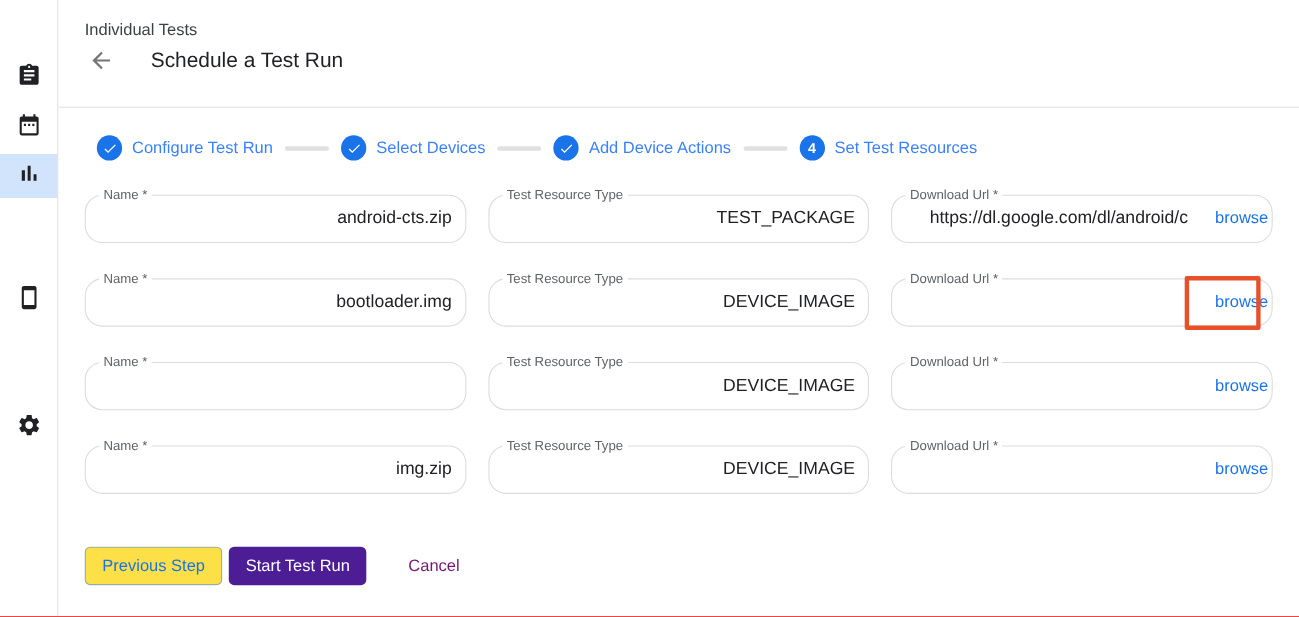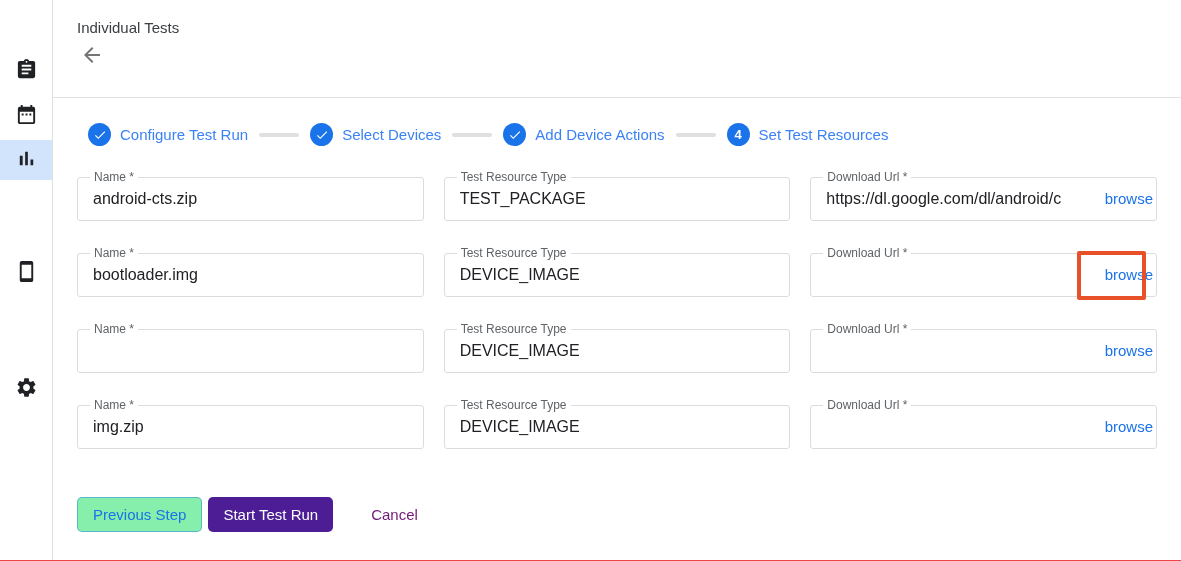--- a/index.html
+++ b/index.html
@@ -32,35 +32,35 @@
   .stepper .step:first-child .step-connector { display:none; }
   .step-indicator { width:23px; height:23px; border-radius:50%; background:#1a73e8; color:#fff;
     display:flex; align-items:center; justify-content:center; font-size:13px; font-weight:bold; flex:none; }
   .step .check-icon { display:none; }
   .step.completed .check-icon { display:block; }
   .step-label { margin-left:9px; font-size:15px; color:#3b82f6; white-space:nowrap; }
 
   
   .form-grid { position:absolute; left:24px; top:177px; width:1080px;
     display:grid; grid-template-columns:1fr 1fr 1fr; column-gap:20px; row-gap:32px; }
-  .field { position:relative; height:44px; border:1px solid #dadce0; border-radius:3px; background:#fff; cursor:text; }
+  .field { position:relative; height:44px; border:1px solid #dadce0; border-radius:16px; background:#fff; cursor:text;text-align:right; }
   .field-label { position:absolute; top:-8px; left:12px; background:#fff; padding:0 4px;
     font-size:12px; color:#5f6368; white-space:nowrap; line-height:14px; }
   .field-value { position:absolute; left:15px; right:12px; top:0; line-height:41px;
     font-size:16px; color:#202124; white-space:nowrap; overflow:hidden; }
   .field.with-browse .field-value { right:76px; }
   .browse-link { position:absolute; right:3px; top:0; line-height:41px; font-size:15px; color:#1a73e8; cursor:pointer; }
   .highlight-box { display:none; position:absolute; right:10px; top:-3px; width:69px; height:49px;
     border:4px solid #e8502a; border-radius:2px; pointer-events:none; z-index:3; }
   .field.highlighted .highlight-box { display:block; }
 
   
   .actions { position:absolute; left:24px; top:497px; display:flex; align-items:center; }
   .btn { height:35px; border-radius:5px; font-size:15px; font-family:inherit; display:flex; align-items:center; cursor:pointer; }
-  .btn-outline { padding:0 15px; background:#86efac; border:1px solid rgba(26,115,232,0.45); color:#1a73e8; }
+  .btn-outline { padding:0 15px; background:#fde047; border:1px solid rgba(26,115,232,0.45); color:#1a73e8; }
   .btn-filled { padding:17px 15px; background:#4c1d95; border:none; color:#fff; margin-left:6px; }
   .btn-text { border:none; background:transparent; color:#701a75; margin-left:38px; padding:0; }
 </style>
 </head>
 <body>
 
 <div class="page">
 
   <nav class="sidebar">
     <div class="side-item si-0">
@@ -102,20 +102,21 @@
 
   <div class="main">
     <div class="breadcrumb">Individual Tests</div>
     <div class="back-btn">
       <span>
         <svg viewBox="0 0 24 24" width="24" height="24">
             <path d="M20 11H7.83l5.59-5.59L12 4l-8 8 8 8 1.41-1.41L7.83 13H20v-2z"></path>
           </svg>
       </span>
     </div>
+    <h1 class="page-title" style="font-weight:normal;">Schedule a Test Run</h1>
     <div class="header-divider"></div>
 
     <div class="stepper">
   <div class="step completed">
 
     <div class="step-indicator">
       <span class="check-icon">
         <svg viewBox="0 0 24 24" width="14" height="14" fill="#fff" style="display:block">
                 <path d="M9 16.17 4.83 12l-1.42 1.41L9 19 21 7l-1.41-1.41z"></path>
               </svg>

